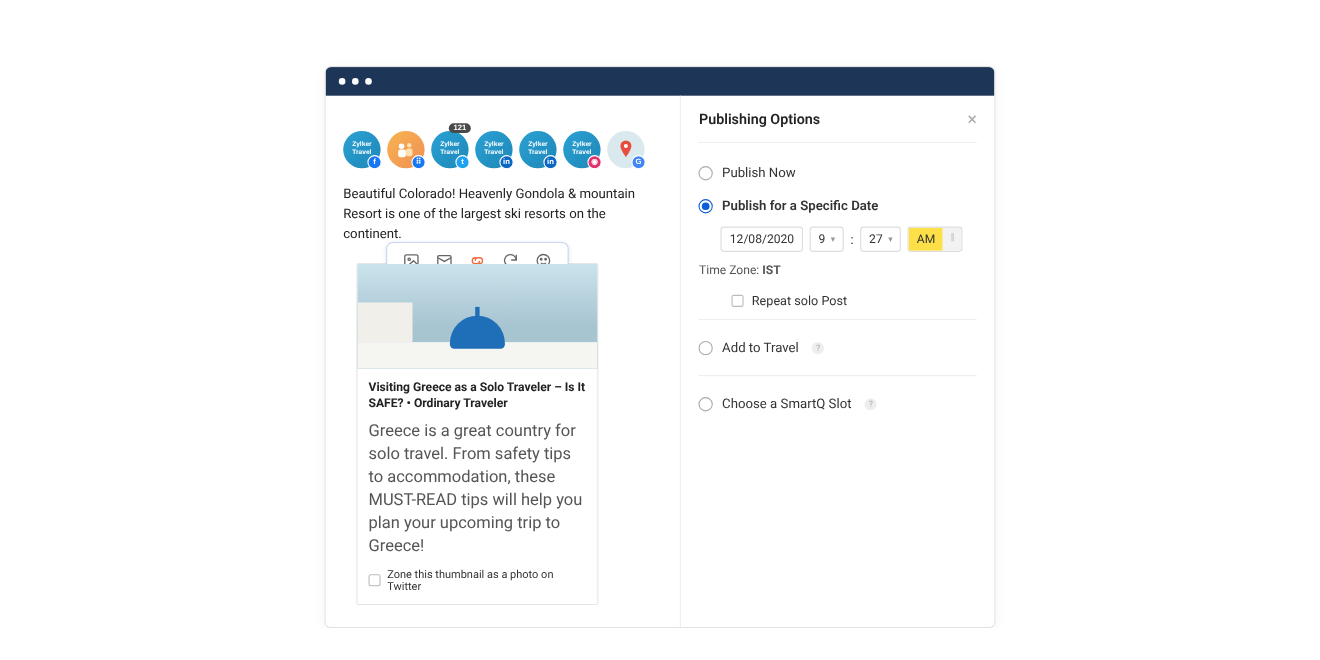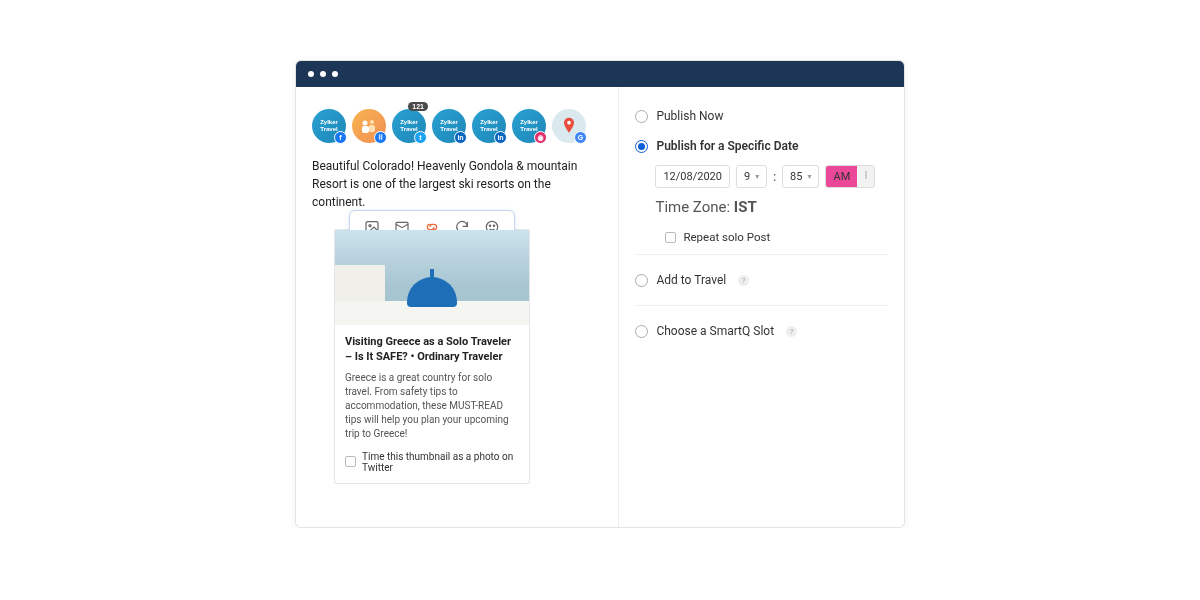--- a/index.html
+++ b/index.html
@@ -28,21 +28,21 @@
   .win-dot {
     width: 6px; height: 6px; border-radius: 50%;
     background: #fff; margin-right: 6px;
   }
   .content {
     display: flex;
     min-height: 440px;
   }
   .left {
     flex: 1.15;
-    padding: 22px 16px 20px 16px;
+    padding: 32px 16px 20px 16px;
     border-right: 1px solid #eee;
   }
   .right {
     flex: 1;
     padding: 14px 16px 20px 16px;
     font-size: 12px;
     color: #333;
   }
   .channels {
     display: flex;
@@ -76,22 +76,22 @@
   .zylker { background: linear-gradient(135deg,#2ba1d4,#1d87b7); }
   .people { background: linear-gradient(135deg,#f7b44f,#f18e55); }
   .map { background: #d9e9ee; }
   .post-text {
     font-size: 12px;
     color: #222;
     line-height: 1.5;
     margin-bottom: 18px;
   }
   .card {
-    width: 196px;
-    margin-left: 22px;
+    width: 220px;
+    margin-left: 12px;
     border: 1px solid #e5e5e5;
     border-radius: 2px;
     padding-bottom: 10px;
     position: relative;
   }
   .toolbar {
     position: absolute;
     top: -20px; left: 50%; transform: translateX(-50%);
     background: #fff;
     border: 1px solid #c7d6ee;
@@ -114,41 +114,41 @@
     border-radius: 25px 25px 4px 4px;
   }
   .dome::after{
     content:""; position:absolute; top:-8px; left:50%; transform:translateX(-50%);
     width:4px; height:10px; background:#1f6fb8;
   }
   .base { position:absolute; bottom:0; left:0; width:100%; height:24px; background:#f5f5f2; }
   .base::before { content:""; position:absolute; left:0; bottom:24px; width:50px; height:36px; background:#f0efea; }
   .card-body { padding: 0 10px; }
   .card-title { font-size: 11px; font-weight:700; color:#222; line-height:1.35; margin-bottom:6px; }
-  .card-desc { font-size: 10px; color:#555; line-height:1.4; margin-bottom:10px; }
+  .card-desc { font-size: 15px; color:#555; line-height:1.4; margin-bottom:10px; }
   .chkrow { display:flex; align-items:center; gap:6px; font-size:10px; color:#333; }
   .chkbox { width:11px; height:11px; border:1px solid #bbb; border-radius:2px; flex-shrink:0; }
 
   
   .panel-head { display:flex; justify-content:space-between; align-items:center; padding-bottom:12px; border-bottom:1px solid #eee; margin-bottom:12px; }
   .panel-title { font-size: 13px; font-weight:600; color:#222; }
   .close { color:#aaa; font-size:16px; line-height:1; cursor:pointer; }
   .opt { display:flex; align-items:center; gap:8px; padding:8px 0; font-size:12px; color:#333; }
   .radio { width:13px; height:13px; border:1.5px solid #aaa; border-radius:50%; flex-shrink:0; display:flex; align-items:center; justify-content:center; }
   .radio.sel { border-color:#0b5ed7; }
   .radio.sel::after { content:""; width:7px; height:7px; background:#0b5ed7; border-radius:50%; }
   .sel-label { font-weight:600; }
   .sched-controls { margin-left:20px; display:flex; align-items:center; gap:6px; margin-top:4px; }
   .pill { border:1px solid #ddd; border-radius:3px; padding:4px 7px; font-size:11px; color:#333; background:#fff; display:flex; align-items:center; gap:5px;text-align:right; }
   .caret { font-size:8px; color:#999; }
   .ampm { display:flex; border:1px solid #ddd; border-radius:3px; overflow:hidden; }
   .ampm span { padding:4px 7px; font-size:11px; }
-  .ampm .on { background:#ec4899; color:#333; }
+  .ampm .on { background:#fde047; color:#333; }
   .ampm .off { background:#f2f2f2; color:#bbb; }
-  .tz { margin-left:20px; font-size:15px; color:#555; margin-top:10px; }
+  .tz { font-size:11px; color:#555; margin-top:10px; }
   .repeat { margin-left:30px; margin-top:14px; margin-bottom:6px; display:flex; align-items:center; gap:7px; font-size:11.5px; color:#333; }
   .sep { border-top:1px solid #eee; margin:10px 0; }
   .hint { width:11px; height:11px; border-radius:50%; background:#eee; color:#aaa; font-size:8px; display:inline-flex; align-items:center; justify-content:center; margin-left:4px; }
 </style>
 </head>
 <body>
 
 <div class="window">
   <div class="titlebar">
     <span class="win-dot"></span>
@@ -213,27 +213,31 @@
 
         <div class="card-img">
           <div class="base"></div>
           <div class="dome"></div>
         </div>
         <div class="card-body">
           <div class="card-title">Visiting Greece as a Solo Traveler – Is It SAFE? • Ordinary Traveler</div>
           <div class="card-desc">Greece is a great country for solo travel. From safety tips to accommodation, these MUST-READ tips will help you plan your upcoming trip to Greece!</div>
           <label class="chkrow">
             <span class="chkbox"></span>
-            <span>Time this thumbnail as a photo on Twitter</span>
+            <span>Zone this thumbnail as a photo on Twitter</span>
           </label>
         </div>
       </div>
     </div>
 
     <div class="right">
+      <div class="panel-head">
+        <div class="panel-title">Publishing Options</div>
+        <div class="close">×</div>
+      </div>
 
       <div class="opt">
         <span class="radio"></span>
         <span>Publish Now</span>
       </div>
 
       <div class="opt">
         <span class="radio sel"></span>
         <span class="sel-label">Publish for a Specific Date</span>
       </div>
@@ -241,21 +245,21 @@
       <div class="sched-controls">
         <div class="pill">
             <span>12/08/2020</span>
           </div>
         <div class="pill">
             <span>9</span>
             <span class="caret">▾</span>
           </div>
         <span>:</span>
         <div class="pill">
-            <span>85</span>
+            <span>27</span>
             <span class="caret">▾</span>
           </div>
         <div class="ampm">
           <span class="on">AM</span>
           <span class="off" style="font-size:9px; letter-spacing:-1px;">||</span>
         </div>
       </div>
       <div class="tz"><span>Time Zone: </span><b>IST</b></div>
 
       <div class="repeat">

